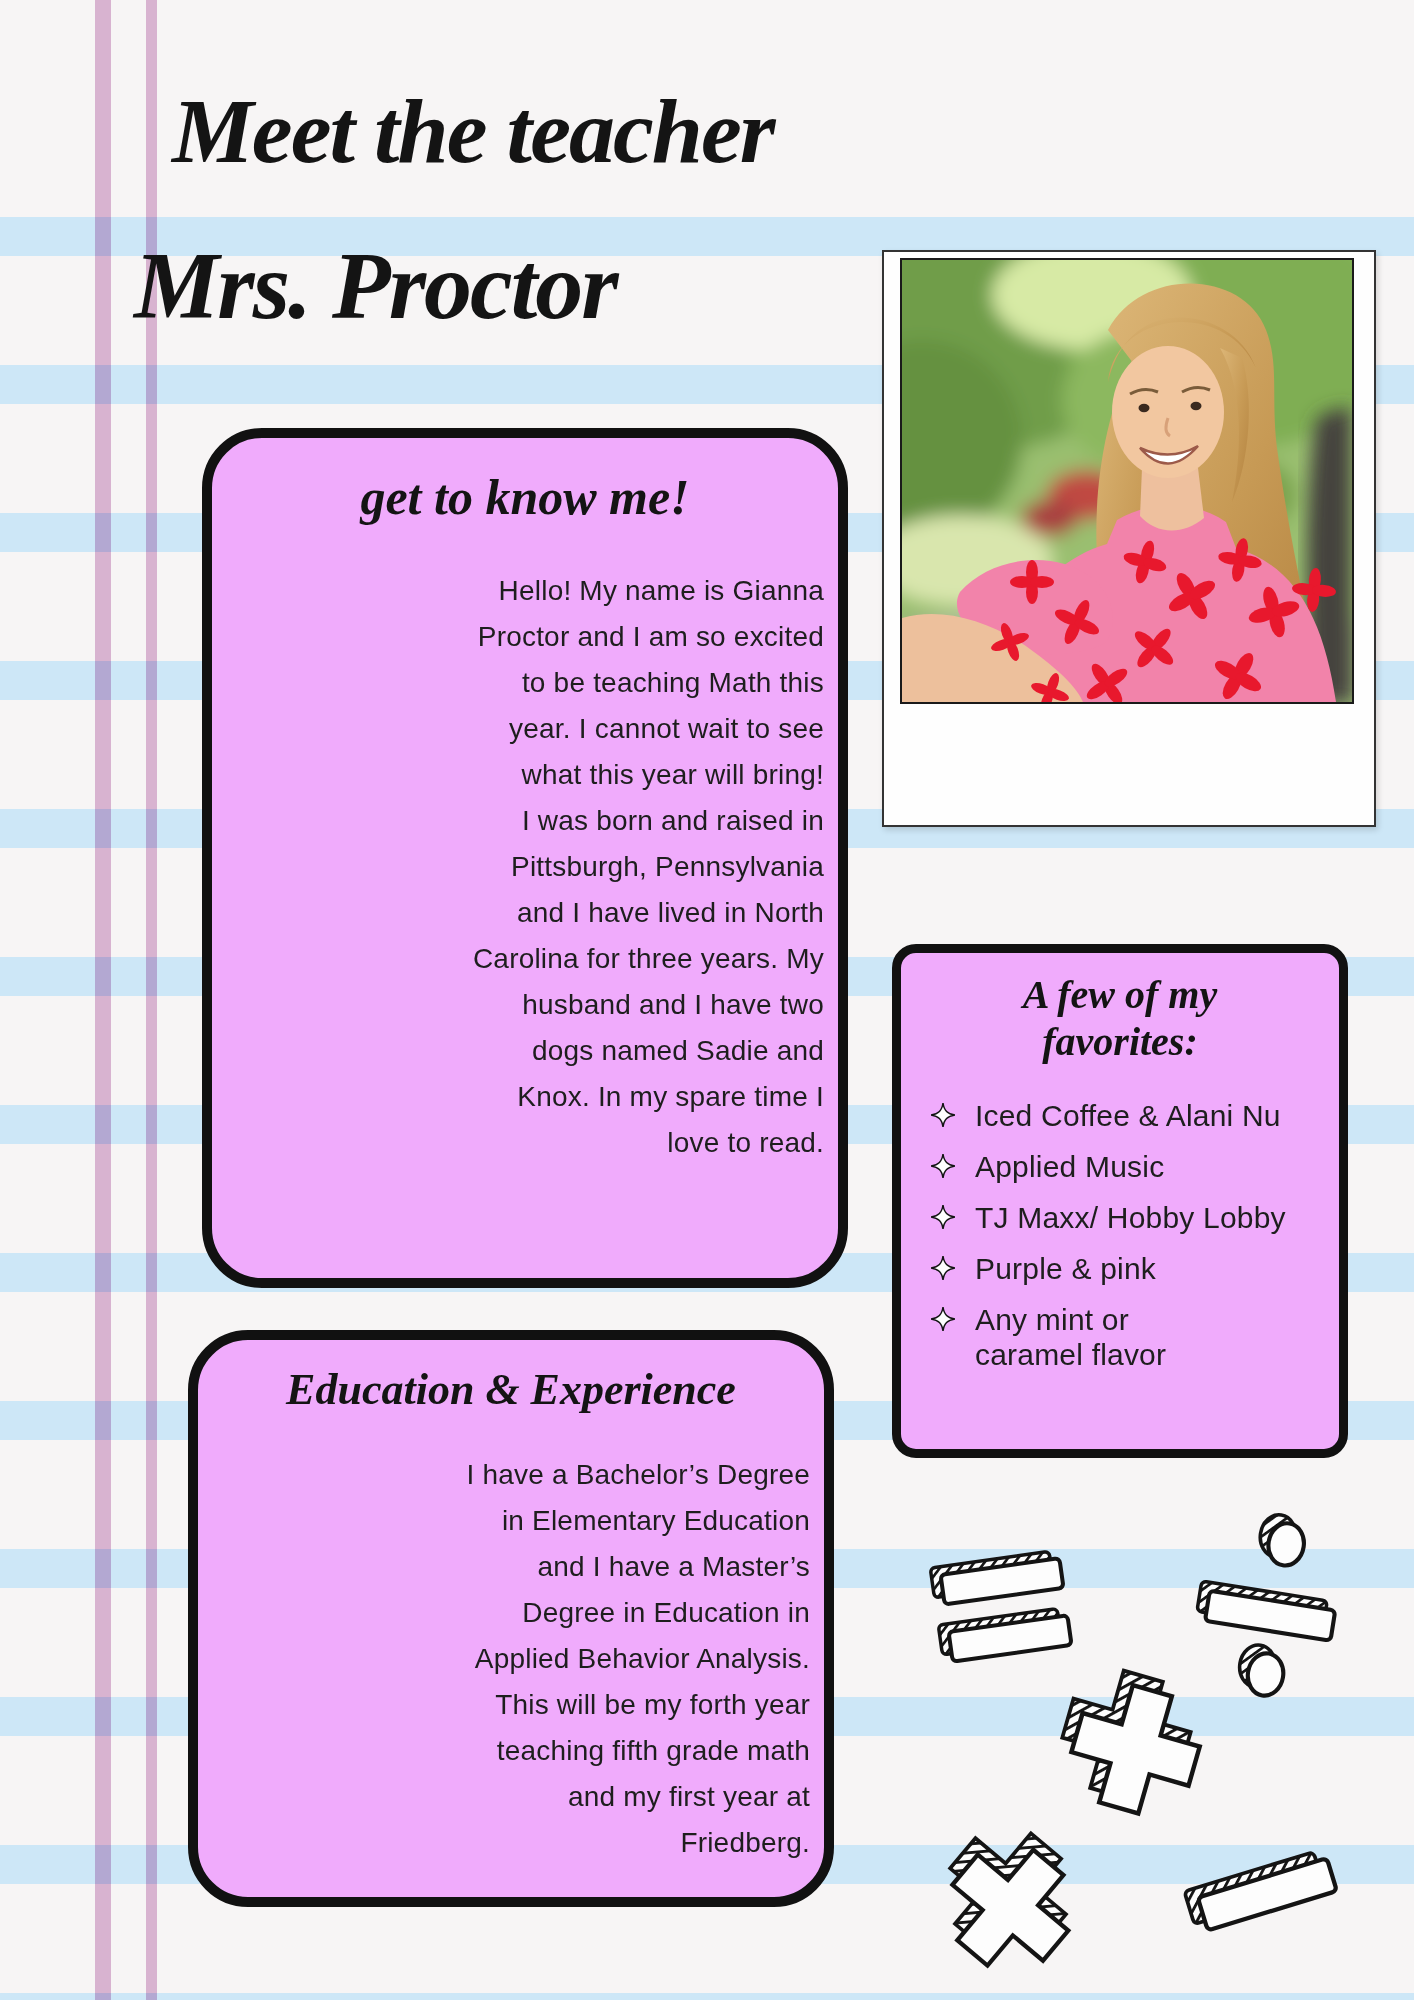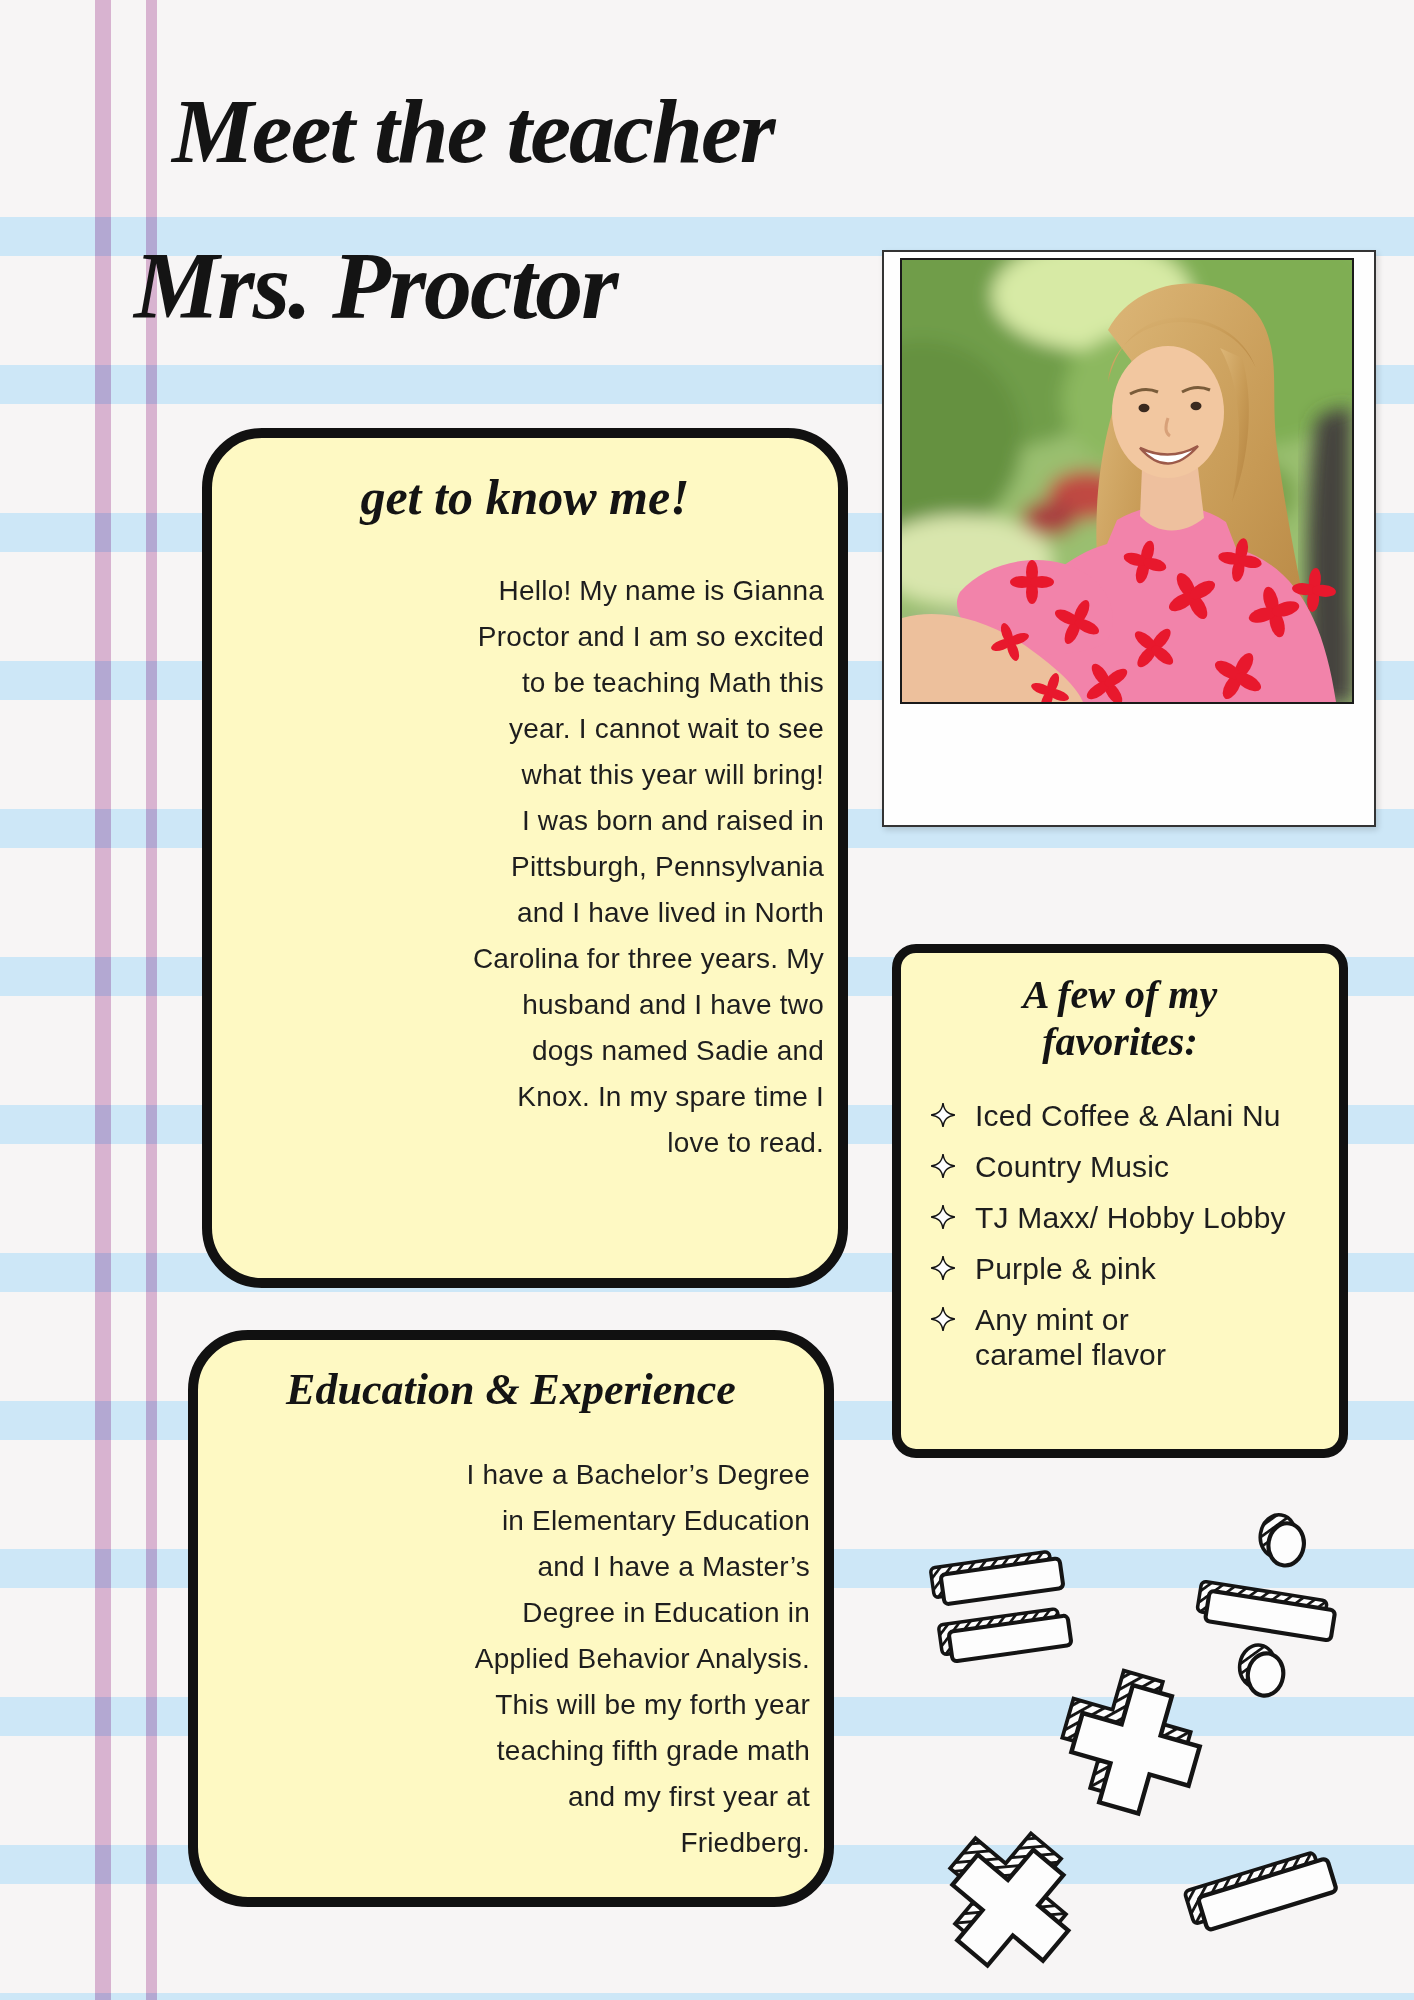--- a/index.html
+++ b/index.html
@@ -31,21 +31,21 @@
     box-shadow:2px 3px 6px rgba(0,0,0,0.15);
   }
   .photo{
     position:absolute;left:16px;top:6px;width:450px;height:442px;
     border:2px solid #1a1a1a;box-sizing:content-box;overflow:hidden;background:#9abf6f;
   }
   .photo svg{display:block;width:100%;height:100%;}
 
   
   .card{
-    position:absolute;background:#fef9c3;border:10px solid #111;border-radius:60px;
+    position:absolute;background:#f0abfc;border:10px solid #111;border-radius:60px;
     box-sizing:border-box;z-index:5;color:#1c1c1c;
   }
   .card.about{left:202px;top:428px;width:646px;height:860px;}
   .card.education{left:188px;top:1330px;width:646px;height:577px;}
   .card.favorites{left:892px;top:944px;width:456px;height:514px;border-width:9px;border-radius:24px;}
 
   .card-title{display:block;text-align:center;}
   .about .card-title{margin-top:30px;font-size:50px;}
   .education .card-title{margin-top:24px;font-size:44px;}
   .favorites .card-title{margin-top:18px;font-size:40px;line-height:47px;white-space:pre-line;}
@@ -244,21 +244,21 @@
         <li>
           <span class="spark"><svg viewBox="0 0 24 24" width="24" height="28">
               <path d="M12 0 C13.1 7.6 16.4 10.9 24 12 C16.4 13.1 13.1 16.4 12 24 C10.9 16.4 7.6 13.1 0 12 C7.6 10.9 10.9 7.6 12 0 Z" fill="#fefefe" stroke="#141414" stroke-width="1.5"></path>
             </svg></span>
           <span class="fav-text">Iced Coffee &amp; Alani Nu</span>
         </li>
         <li>
           <span class="spark"><svg viewBox="0 0 24 24" width="24" height="28">
               <path d="M12 0 C13.1 7.6 16.4 10.9 24 12 C16.4 13.1 13.1 16.4 12 24 C10.9 16.4 7.6 13.1 0 12 C7.6 10.9 10.9 7.6 12 0 Z" fill="#fefefe" stroke="#141414" stroke-width="1.5"></path>
             </svg></span>
-          <span class="fav-text">Country Music</span>
+          <span class="fav-text">Applied Music</span>
         </li>
         <li>
           <span class="spark"><svg viewBox="0 0 24 24" width="24" height="28">
               <path d="M12 0 C13.1 7.6 16.4 10.9 24 12 C16.4 13.1 13.1 16.4 12 24 C10.9 16.4 7.6 13.1 0 12 C7.6 10.9 10.9 7.6 12 0 Z" fill="#fefefe" stroke="#141414" stroke-width="1.5"></path>
             </svg></span>
           <span class="fav-text">TJ Maxx/ Hobby Lobby</span>
         </li>
         <li>
           <span class="spark"><svg viewBox="0 0 24 24" width="24" height="28">
               <path d="M12 0 C13.1 7.6 16.4 10.9 24 12 C16.4 13.1 13.1 16.4 12 24 C10.9 16.4 7.6 13.1 0 12 C7.6 10.9 10.9 7.6 12 0 Z" fill="#fefefe" stroke="#141414" stroke-width="1.5"></path>

